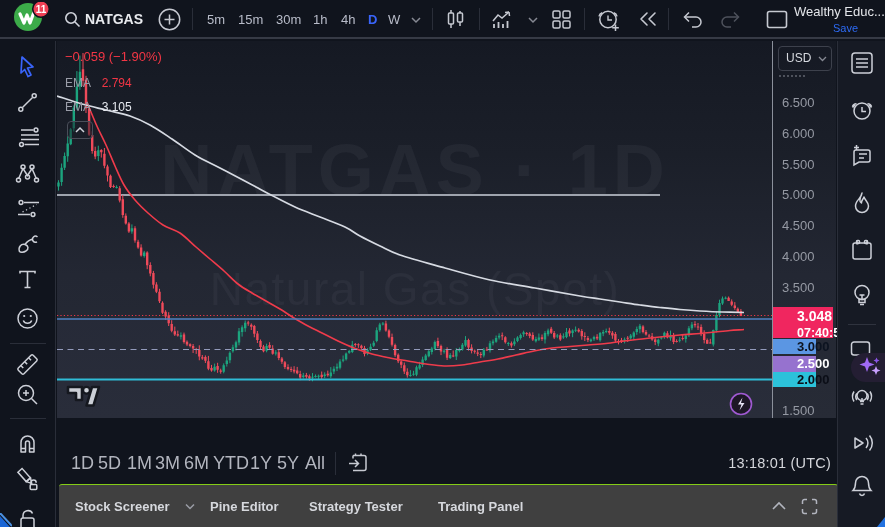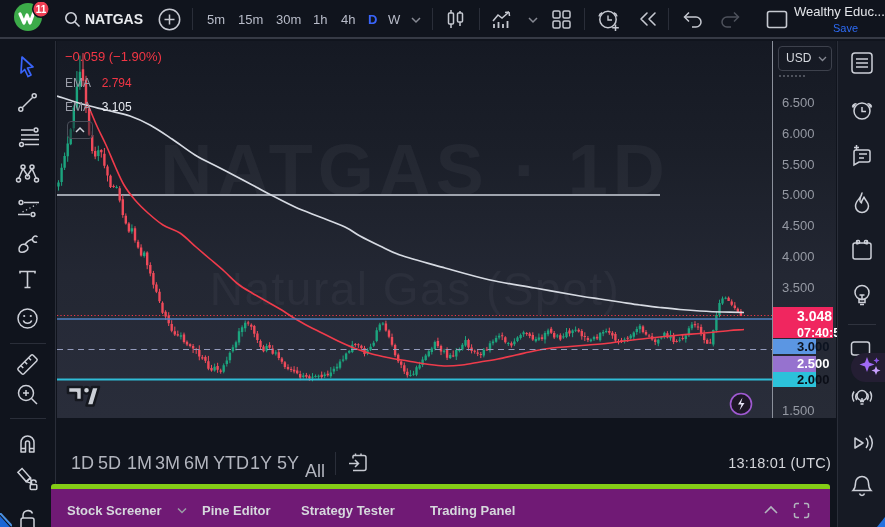--- a/index.html
+++ b/index.html
@@ -18,21 +18,21 @@
 #paxis{left:772px;top:41px;width:64px;height:377px;background:linear-gradient(180deg,#151923 0%,#1b1f29 30%,#232733 62%,#272b36 100%);border-left:1px solid #8b909b;}
 .tick{position:absolute;left:0;width:100%;color:#9599a3;font-size:13px;text-align:left;padding-left:9px;}
 .plabel{position:absolute;left:0;width:43px;color:#fff;font-size:13px;font-weight:700;padding-left:24px;}
 
 #tstrip{left:57px;top:418px;width:779px;height:25px;background:#363a44;border-top:1px solid #9ba0ab;}
 .tlab{position:absolute;top:5px;color:#8a8d99;font-size:12.5px;}
 
 #tfrow{left:57px;top:443px;width:779px;height:41px;background:#10141d;}
 .tf{position:absolute;top:0;height:41px;line-height:41px;color:#b2b5be;font-size:18px;}
 
-#bpanel{left:51px;top:484px;width:779px;height:43px;background:#701a75;border-top:5px solid #84cc16;border-radius:3px 3px 0 0;}
+#bpanel{left:59px;top:484px;width:779px;height:43px;background:#404040;border-top:1px solid #84cc16;border-radius:3px 3px 0 0;}
 .bp{position:absolute;top:0;height:43px;line-height:43px;color:#d6d8dd;font-size:13px;font-weight:700;}
 
 #rsbar{left:837px;top:41px;width:48px;height:486px;background:#161a24;border-left:1px solid #2a2e39;}
 .ricon{left:11px;width:26px;height:26px;}
 svg{display:block;}
 </style></head>
 <body>
 <div id="app">
 
   <div id="topbar" class="abs">
@@ -261,21 +261,21 @@
 
   <div id="tfrow" class="abs">
     <div class="tf" style="left:14px;">1D</div>
     <div class="tf" style="left:41px;">5D</div>
     <div class="tf" style="left:70px;">1M</div>
     <div class="tf" style="left:98px;">3M</div>
     <div class="tf" style="left:127px;">6M</div>
     <div class="tf" style="left:156px;">YTD</div>
     <div class="tf" style="left:193px;">1Y</div>
     <div class="tf" style="left:220px;">5Y</div>
-    <div class="tf" style="left:248px;margin-top:8px;">All</div>
+    <div class="tf" style="left:248px;">All</div>
     <div class="abs" style="left:278px;top:9px;width:1px;height:23px;background:#2a2e39;"></div>
     <svg class="abs" style="left:290px;top:9px" width="23" height="23" viewBox="0 0 23 23">
       <path d="M6 3.5 h11 a2 2 0 0 1 2 2 v11 a2 2 0 0 1 -2 2 h-11" stroke="#c6c9d1" stroke-width="1.5" fill="none"></path>
       <path d="M6 3.5 v3M14 3.5 v-2M8.5 3.5 v-2" stroke="#c6c9d1" stroke-width="1.5"></path>
       <path d="M2 11.5 h9 M8 8 l3.5 3.5 L8 15" stroke="#c6c9d1" stroke-width="1.5" fill="none"></path>
     </svg>
     <div class="tf" style="right:5px;color:#d4d6db;font-size:14.5px;letter-spacing:0.2px;">13:18:01 (UTC)</div>
   </div>
 
   <div id="bpanel" class="abs">

